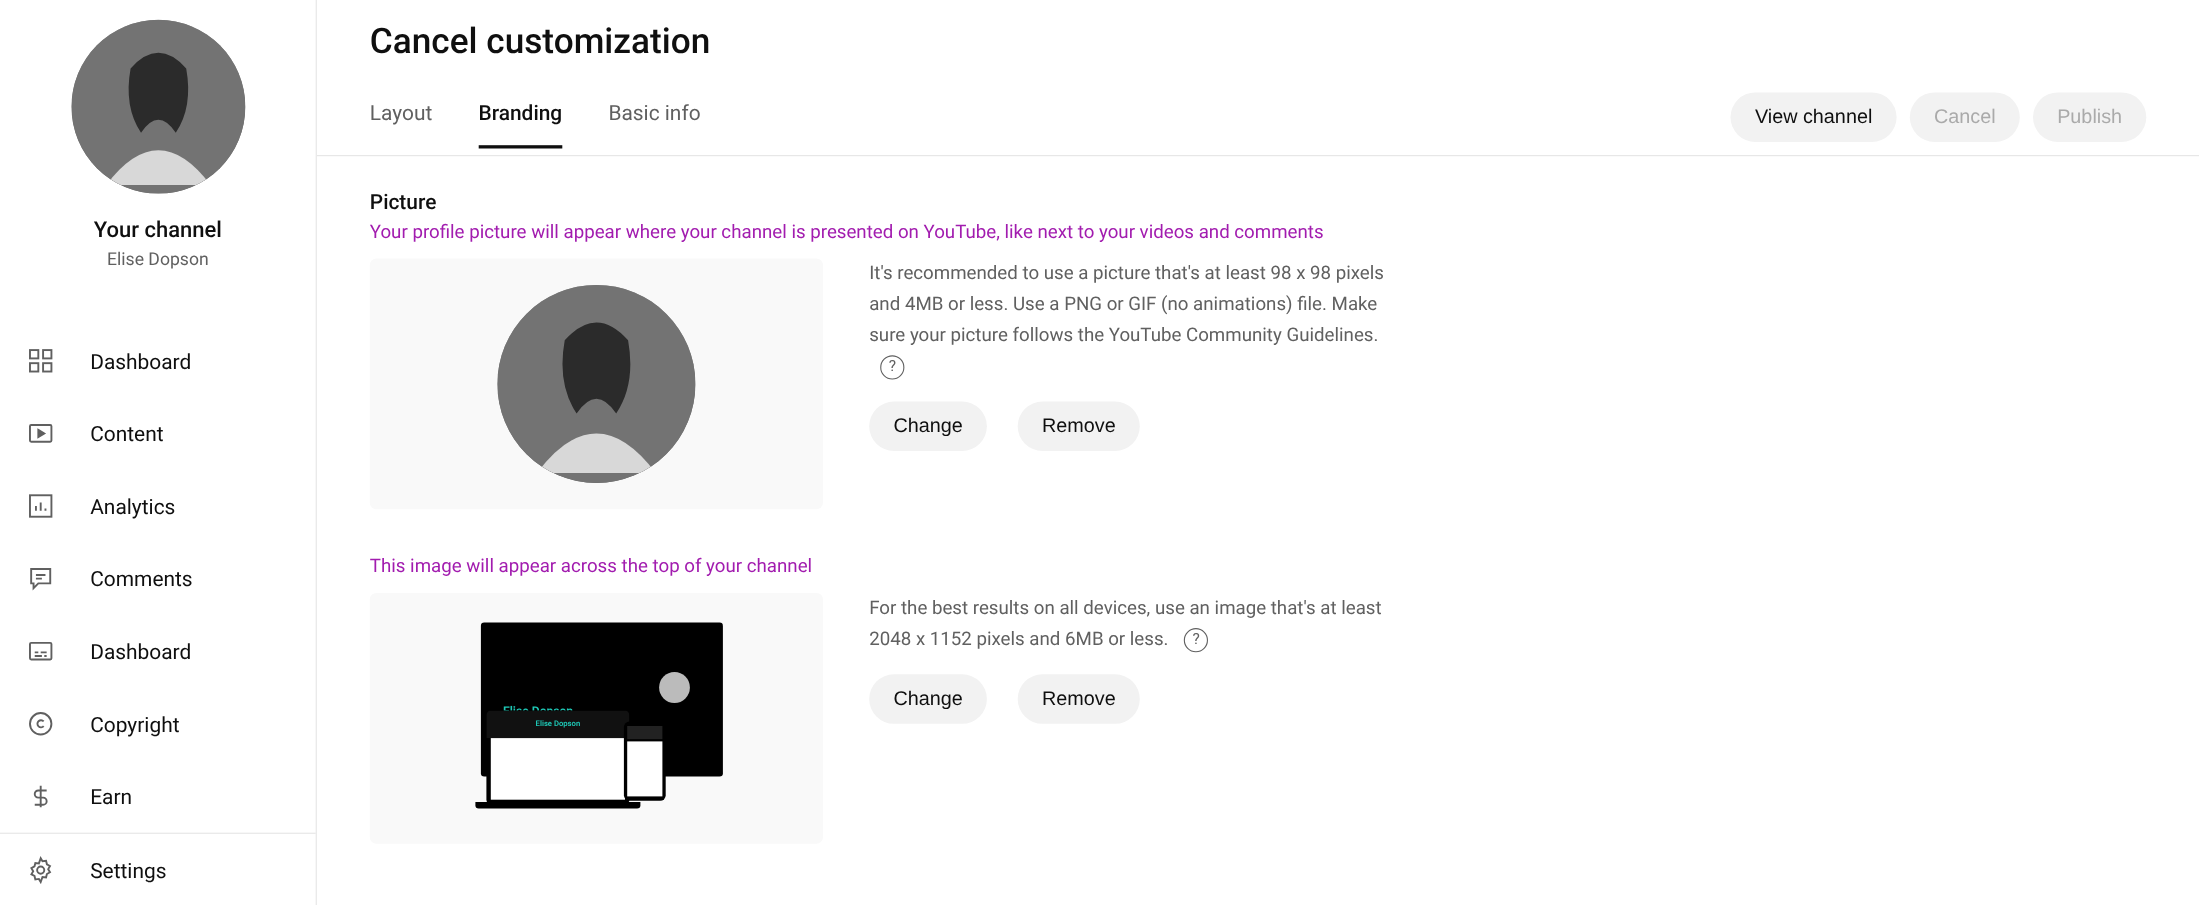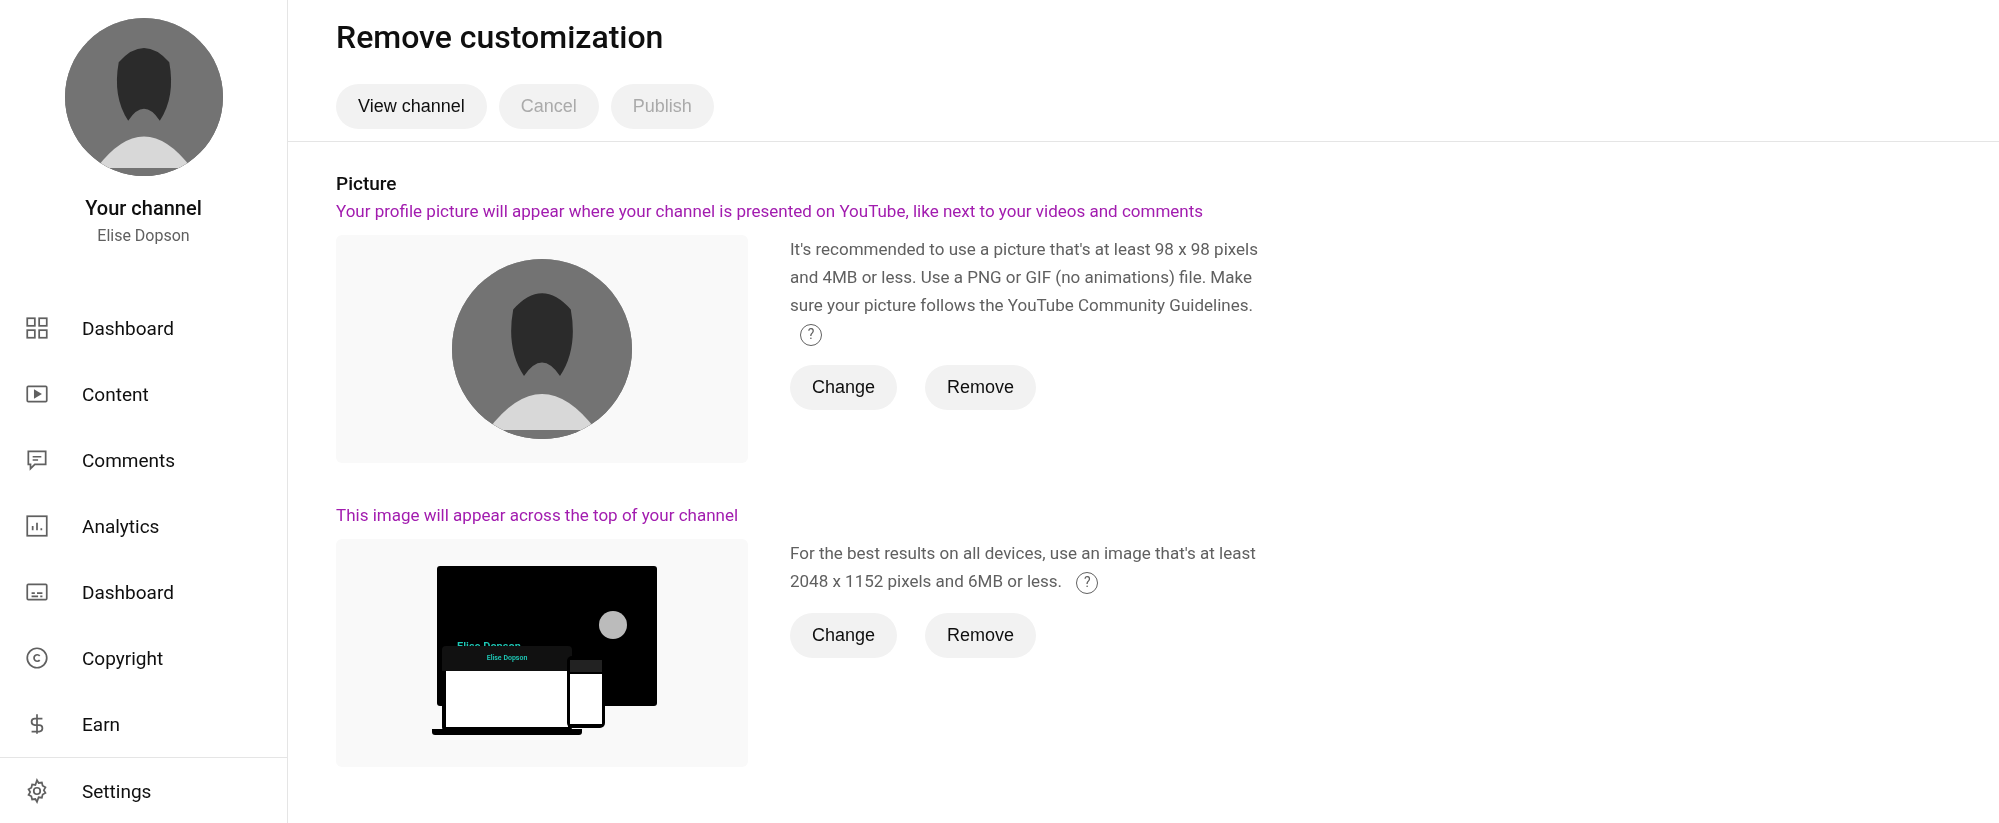--- a/index.html
+++ b/index.html
@@ -214,38 +214,38 @@
           <svg viewBox="0 0 24 24" fill="none" stroke="currentColor" stroke-width="1.6">
               <rect x="3" y="5" width="18" height="14" rx="1"></rect>
               <path d="M10 9l5 3-5 3z" fill="currentColor"></path>
             </svg>
         </span>
         <span class="nav-label">Content</span>
       </div>
       <div class="nav-item">
         <span class="nav-icon">
           <svg viewBox="0 0 24 24" fill="none" stroke="currentColor" stroke-width="1.6">
+              <rect x="3" y="3" width="18" height="18"></rect>
+              <path d="M8 16v-4M12 16v-7M16 16v-2"></path>
+            </svg>
+        </span>
+        <span class="nav-label">Analytics</span>
+      </div>
+      <div class="nav-item">
+        <span class="nav-icon">
+          <svg viewBox="0 0 24 24" fill="none" stroke="currentColor" stroke-width="1.6">
               <path d="M4 4h16v12H10l-4 4v-4H4z"></path>
               <path d="M8 9h8M8 12h5"></path>
             </svg>
         </span>
         <span class="nav-label">Comments</span>
       </div>
       <div class="nav-item">
         <span class="nav-icon">
           <svg viewBox="0 0 24 24" fill="none" stroke="currentColor" stroke-width="1.6">
-              <rect x="3" y="3" width="18" height="18"></rect>
-              <path d="M8 16v-4M12 16v-7M16 16v-2"></path>
-            </svg>
-        </span>
-        <span class="nav-label">Analytics</span>
-      </div>
-      <div class="nav-item">
-        <span class="nav-icon">
-          <svg viewBox="0 0 24 24" fill="none" stroke="currentColor" stroke-width="1.6">
               <rect x="3" y="5" width="18" height="14" rx="1"></rect>
               <path d="M7 13h3M12 13h5M7 16h6M15 16h2"></path>
             </svg>
         </span>
         <span class="nav-label">Dashboard</span>
       </div>
       <div class="nav-item">
         <span class="nav-icon">
           <svg viewBox="0 0 24 24" fill="none" stroke="currentColor" stroke-width="1.6">
               <circle cx="12" cy="12" r="9"></circle>
@@ -270,22 +270,27 @@
               <path d="M12 2l1.5 2.6 3-0.4 0.7 2.9 2.6 1.5-1.5 2.6 1.5 2.6-2.6 1.5-0.7 2.9-3-0.4L12 22l-1.5-2.6-3 0.4-0.7-2.9L4.2 15.6l1.5-2.6-1.5-2.6 2.6-1.5 0.7-2.9 3 0.4z"></path>
             </svg>
         </span>
         <span class="nav-label">Settings</span>
       </div>
     </nav>
   </aside>
 
   <main class="main">
     <div class="header">
-      <h1 class="page-title">Remove customization</h1>
+      <h1 class="page-title">Cancel customization</h1>
       <div class="tabs-row">
+        <div class="tabs">
+          <div class="tab">Layout</div>
+          <div class="tab active">Branding</div>
+          <div class="tab">Basic info</div>
+        </div>
         <div class="actions">
           <button class="pill">View channel</button>
           <button class="pill disabled">Cancel</button>
           <button class="pill disabled">Publish</button>
         </div>
       </div>
     </div>
 
     <div class="content">
 

